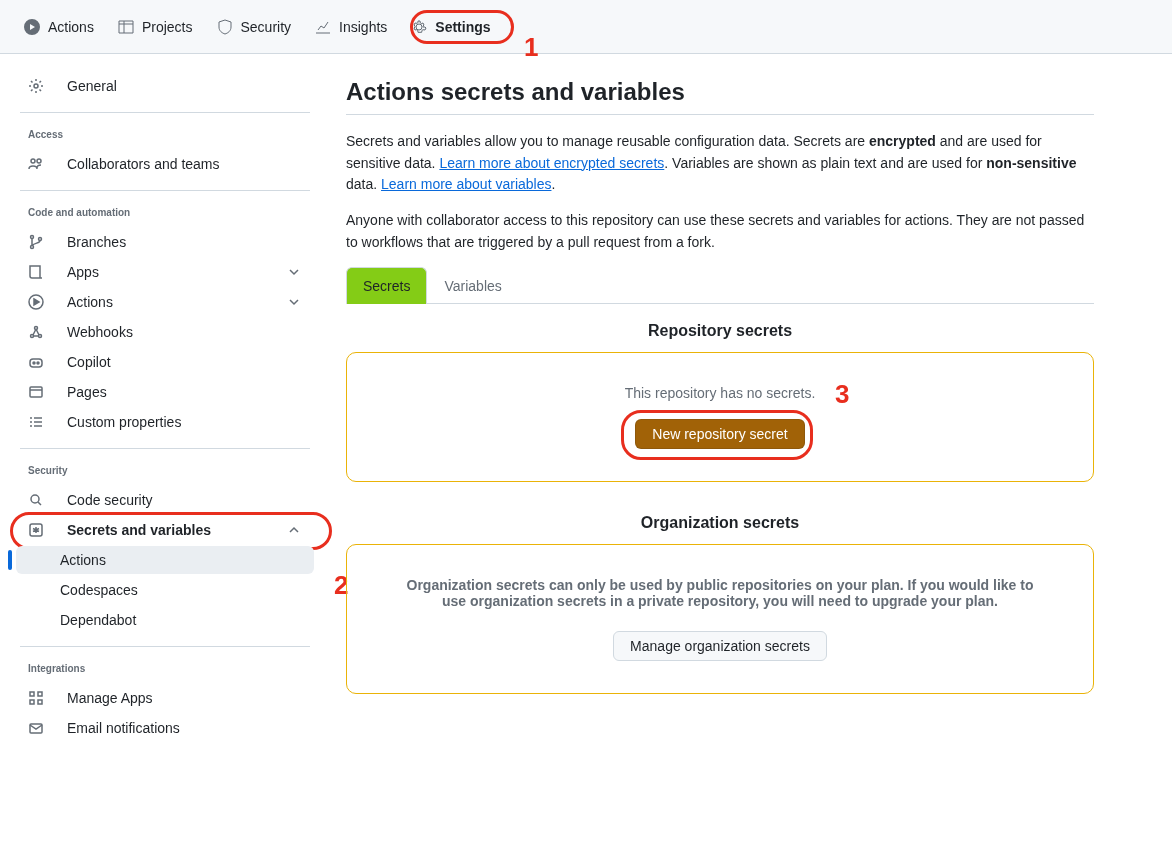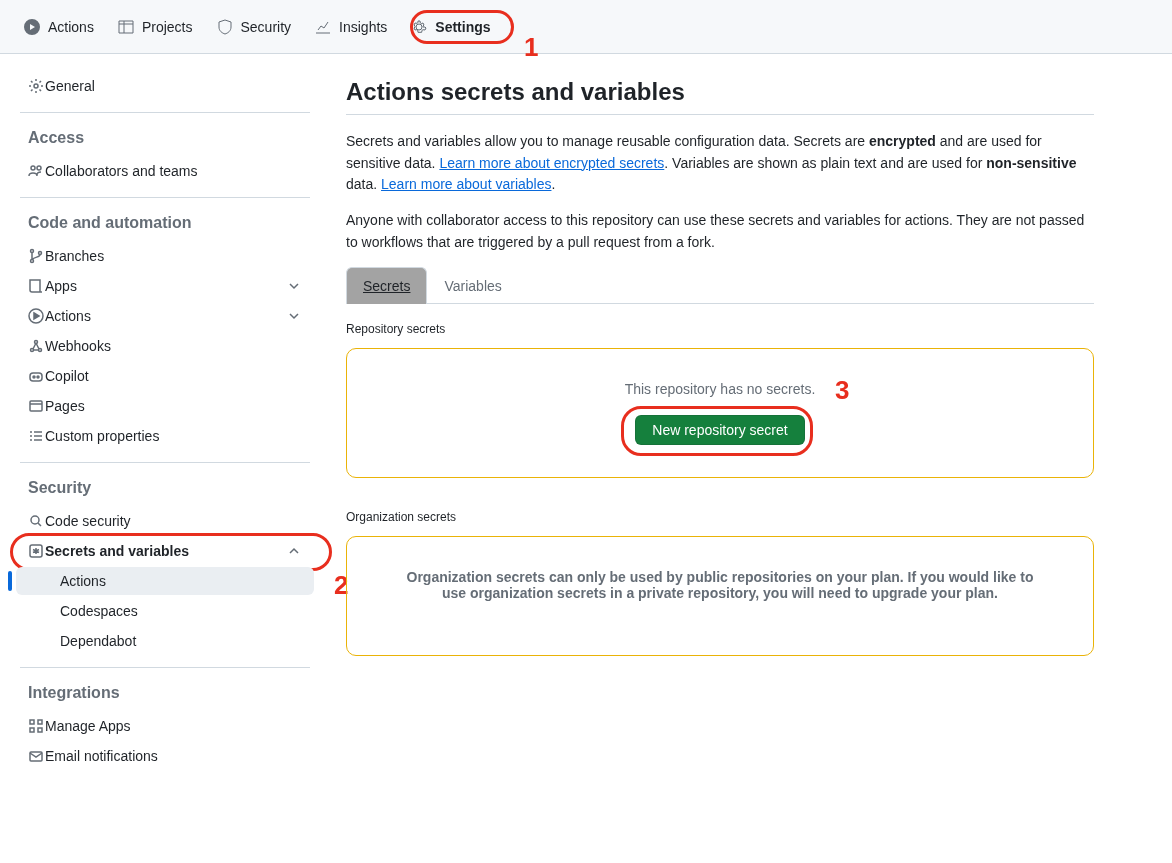--- a/index.html
+++ b/index.html
@@ -8,47 +8,47 @@
 .topnav { display: flex; align-items: center; gap: 8px; padding: 0 16px; height: 54px; background: #f6f8fa; border-bottom: 1px solid #d1d9e0; }
 .topnav-item { display: flex; align-items: center; gap: 8px; padding: 6px 8px; border-radius: 6px; cursor: pointer; color: #1f2328; }
 .topnav-item svg { width: 16px; height: 16px; fill: #656d76; }
 .topnav-item.active { font-weight: 600; }
 
 .annotation-circle { position: absolute; border: 3px solid #e82e1e; border-radius: 20px; pointer-events: none; }
 .annotation-num { position: absolute; color: #e82e1e; font-size: 26px; font-weight: 700; pointer-events: none; }
 
 .layout { display: flex; }
 .sidebar { width: 330px; padding: 16px 8px; }
-.side-item { display: flex; align-items: center; gap: 1px; padding: 6px 12px; border-radius: 6px; cursor: pointer; color: #1f2328; margin: 2px 8px; }
+.side-item { display: flex; align-items: center; gap: 23px; padding: 6px 12px; border-radius: 6px; cursor: pointer; color: #1f2328; margin: 2px 8px; }
 .side-item svg { width: 16px; height: 16px; fill: none; stroke: #656d76; stroke-width: 1.5; flex-shrink: 0; }
 .side-item .chev { margin-left: auto; }
-.side-section-title { font-size: 16px; font-weight: 600; color: #656d76; padding: 8px 20px; margin-top: 8px; }
+.side-section-title { font-size: 10px; font-weight: 600; color: #656d76; padding: 8px 20px; margin-top: 8px; }
 .side-divider { border-top: 1px solid #d1d9e0; margin: 12px 12px 8px; }
 .side-highlight-wrap { position: relative; margin: 2px 8px; }
 .side-highlight-wrap .side-item { margin: 0; font-weight: 600; }
 .side-sub { padding: 6px 12px 6px 44px; border-radius: 6px; margin: 2px 8px; cursor: pointer; color: #1f2328; }
 .side-sub.active { background: #eaeef2; position: relative; }
 .side-sub.active::before { content: ""; position: absolute; left: -8px; top: 4px; bottom: 4px; width: 4px; background: #0969da; border-radius: 2px; }
 
 .main { flex: 1; padding: 24px 56px 40px 16px; max-width: 820px; }
 .page-title { font-size: 24px; font-weight: 700; margin-bottom: 8px; }
 .title-divider { border-bottom: 1px solid #d1d9e0; margin-bottom: 16px; }
 .desc { line-height: 1.55; margin-bottom: 14px; color: #1f2328; }
 .desc .bold { font-weight: 600; }
 .desc a { color: #0969da; text-decoration: underline; }
 
 .tabs { display: flex; border-bottom: 1px solid #d1d9e0; margin-bottom: 18px; }
 .tab { padding: 10px 16px; border: 1px solid transparent; border-bottom: none; cursor: pointer; color: #656d76; border-radius: 6px 6px 0 0; margin-bottom: -1px; }
-.tab.active { border-color: #d1d9e0; background: #a3a3a3; color: #1f2328; text-decoration: underline; }
-
-.section-heading { font-size: 12px; font-weight: 400; margin-bottom: 12px; }
+.tab.active { border-color: #d1d9e0; background: #84cc16; color: #1f2328; }
+
+.section-heading { font-size: 16px; font-weight: 700; margin-bottom: 12px; text-align: center; }
 .panel { border: 1px solid #eab308; border-radius: 10px; padding: 32px 24px; text-align: center; margin-bottom: 32px; position: relative; }
 .panel-msg { color: #656d76; margin-bottom: 18px; }
 .btn { display: inline-block; padding: 6px 16px; border-radius: 6px; font-size: 14px; font-weight: 500; cursor: pointer; border: 1px solid; }
-.btn-primary { background: #15803d; color: #fff; border-color: rgba(31,35,40,.15); }
+.btn-primary { background: #a16207; color: #fff; border-color: rgba(31,35,40,.15); }
 .btn-default { background: #f6f8fa; color: #1f2328; border-color: #d1d9e0; }
 </style>
 </head>
 <body>
 
 <div style="position:relative">
 
 <div class="topnav">
   <div class="topnav-item">
     <svg viewBox="0 0 16 16">
@@ -232,17 +232,18 @@
       <div style="position:relative; display:inline-block;">
         <button class="btn btn-primary"><span>New repository secret</span></button>
         <div class="annotation-circle" style="left:-14px; top:-9px; width:192px; height:50px;"></div>
       </div>
       <div class="annotation-num" style="position:absolute; left:488px; top:26px;">3</div>
     </div>
 
     <h2 class="section-heading">Organization secrets</h2>
     <div class="panel">
       <div class="panel-msg" style="max-width:640px;margin:0 auto 22px;font-weight:bold;">Organization secrets can only be used by public repositories on your plan. If you would like to use organization secrets in a private repository, you will need to upgrade your plan.</div>
+      <button class="btn btn-default"><span>Manage organization secrets</span></button>
     </div>
   </div>
 </div>
 
 </div>
 
 </body></html>

